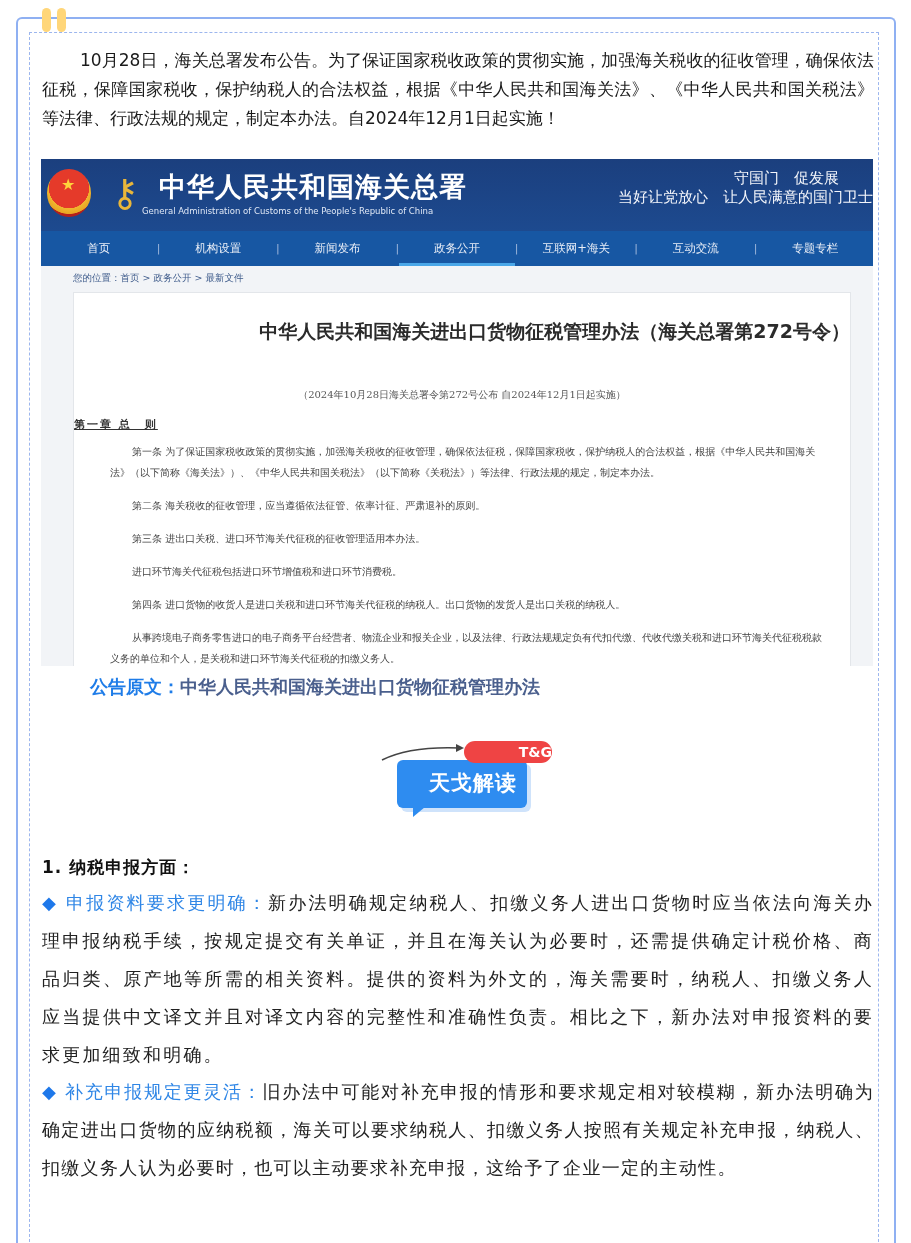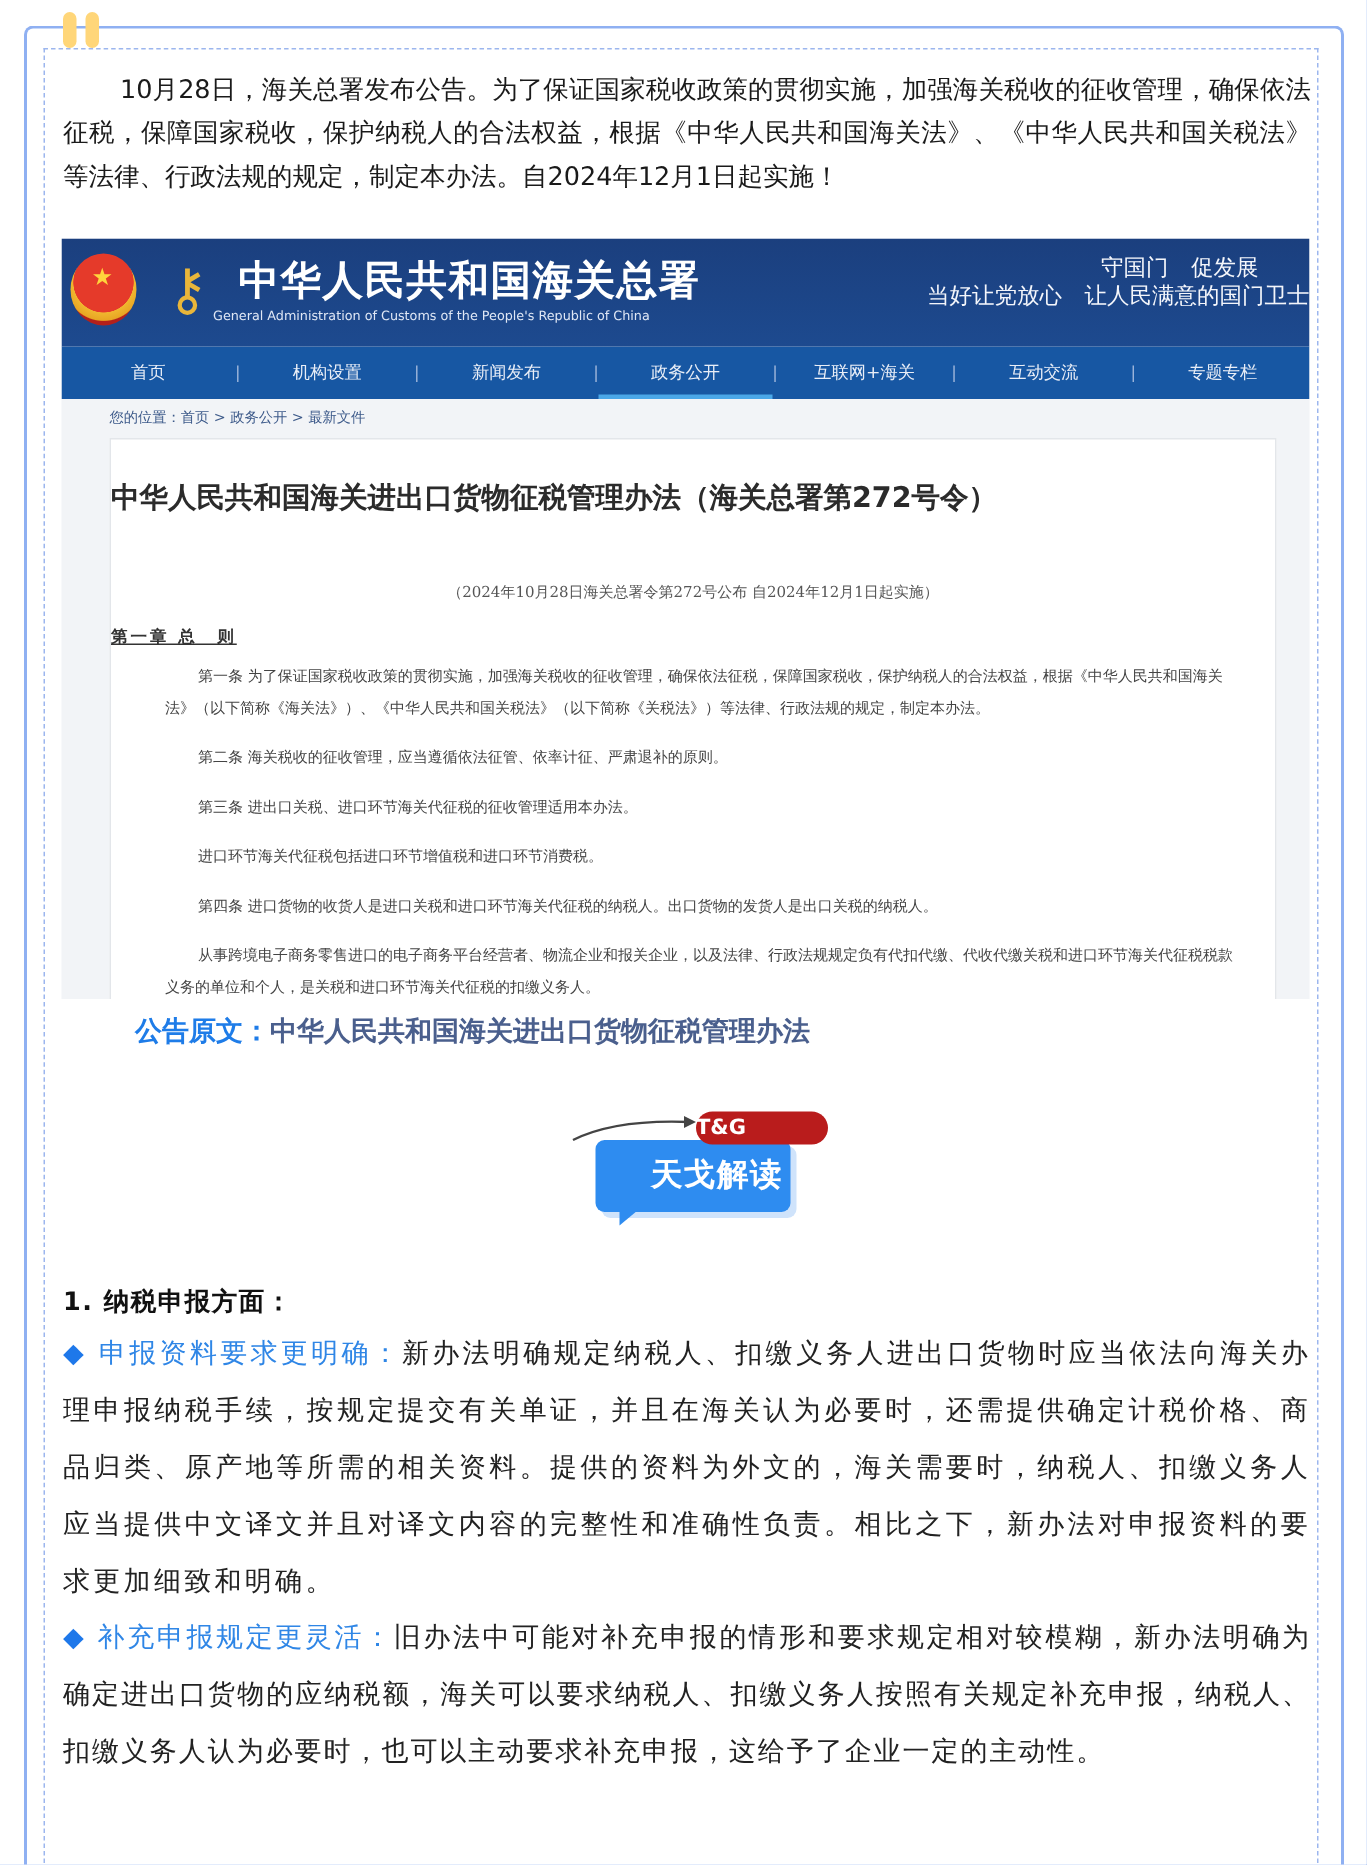--- a/index.html
+++ b/index.html
@@ -18,32 +18,32 @@
   .site-title{position:absolute;left:118px;top:10px;color:#ffffff;font-family:"DejaVu Serif","Liberation Serif",serif;font-size:27px;font-weight:bold;letter-spacing:1px;}
   .site-sub{position:absolute;left:101px;top:47px;color:#dfe7f5;font-size:8.5px;}
   .slogan{position:absolute;right:0;top:10px;color:#f4f6fb;font-size:15px;line-height:19px;text-align:right;width:300px;}
   .slogan .l1{padding-right:34px;}
   .site-nav{height:35px;background:#1757a3;display:flex;align-items:center;color:#e9eef7;font-size:11.5px;}
   .site-nav .item{flex:1;text-align:center;position:relative;height:35px;line-height:35px;}
   .site-nav .item.active{border-bottom:3px solid #4aa7e8;box-sizing:border-box;}
   .site-nav .sep{color:#9fb7db;font-size:11px;}
   .crumb{position:absolute;left:32px;top:113px;font-size:9.5px;color:#3d5a8a;}
   .doc{position:absolute;left:32px;top:133px;width:776px;height:380px;background:#ffffff;border:1px solid #e3e6ea;}
-  .doc-title{position:absolute;left:0;right:0;top:26px;text-align:left;font-size:19px;font-weight:bold;color:#2b2b2b;}
+  .doc-title{position:absolute;left:0;right:0;top:26px;text-align:right;font-size:19px;font-weight:bold;color:#2b2b2b;}
   .doc-date{position:absolute;left:0;right:0;top:95px;text-align:center;font-family:"DejaVu Serif","Liberation Serif",serif;font-size:10px;color:#555;}
   .doc-chapter{position:absolute;left:0;right:0;top:124px;text-align:left;font-family:"DejaVu Serif","Liberation Serif",serif;font-size:11px;font-weight:bold;color:#333;letter-spacing:2px;text-decoration:underline;}
   .doc-body{position:absolute;left:36px;top:148px;width:720px;font-family:"DejaVu Serif","Liberation Serif",serif;font-size:10px;line-height:21px;color:#444;}
   .doc-body p{margin:0 0 12px 0;text-indent:22px;}
   .source-link{position:absolute;left:42px;top:675px;font-size:18px;font-weight:bold;color:#4a5f8d;}
   .source-link .lbl{color:#1e7ce8;margin-left:48px;}
   
   .badge{position:absolute;left:397px;top:760px;width:130px;height:48px;background:#2e8cf0;border-radius:6px;box-shadow:4px 4px 0 #cfe3fb;}
-  .badge .txt{position:absolute;left:0;right:0;top:9px;text-align:center;color:#fff;font-size:21px;font-weight:bold;letter-spacing:1px;padding-left:32px;}
+  .badge .txt{position:absolute;left:0;right:0;top:9px;color:#fff;font-size:21px;font-weight:bold;letter-spacing:1px;padding-left:32px;}
   .badge .tail{position:absolute;left:16px;bottom:-9px;width:0;height:0;border-left:0 solid transparent;border-right:12px solid transparent;border-top:10px solid #2e8cf0;}
-  .tag{position:absolute;left:464px;top:741px;width:88px;height:22px;border-radius:11px;background:#b91c1c;color:#fff;font-size:14px;font-weight:bold;text-align:left;line-height:22px;}
+  .tag{position:absolute;left:464px;top:741px;width:88px;height:22px;border-radius:11px;background:#ef4444;color:#fff;font-size:14px;font-weight:bold;text-align:right;line-height:22px;}
   .arrow{position:absolute;left:380px;top:742px;}
   .sec-title{position:absolute;left:42px;top:856px;font-size:17px;font-weight:bold;color:#111;letter-spacing:1px;}
   .para{position:absolute;left:42px;width:832px;font-size:18px;line-height:38px;color:#222;letter-spacing:2.2px;text-align:justify;margin:0;}
   .para .hl{color:#2f86e6;}
   .para .dia{color:#1e78ea;}
   .p1{top:884px;}
   .p2{top:1073px;letter-spacing:1.3px;}
 </style>
 </head>
 <body>

